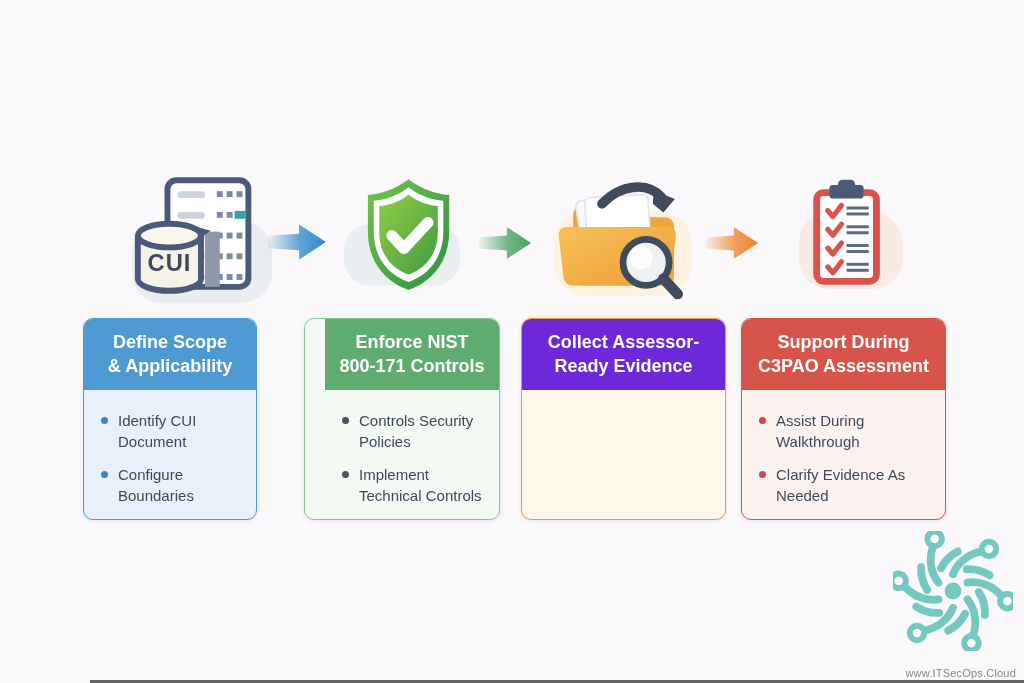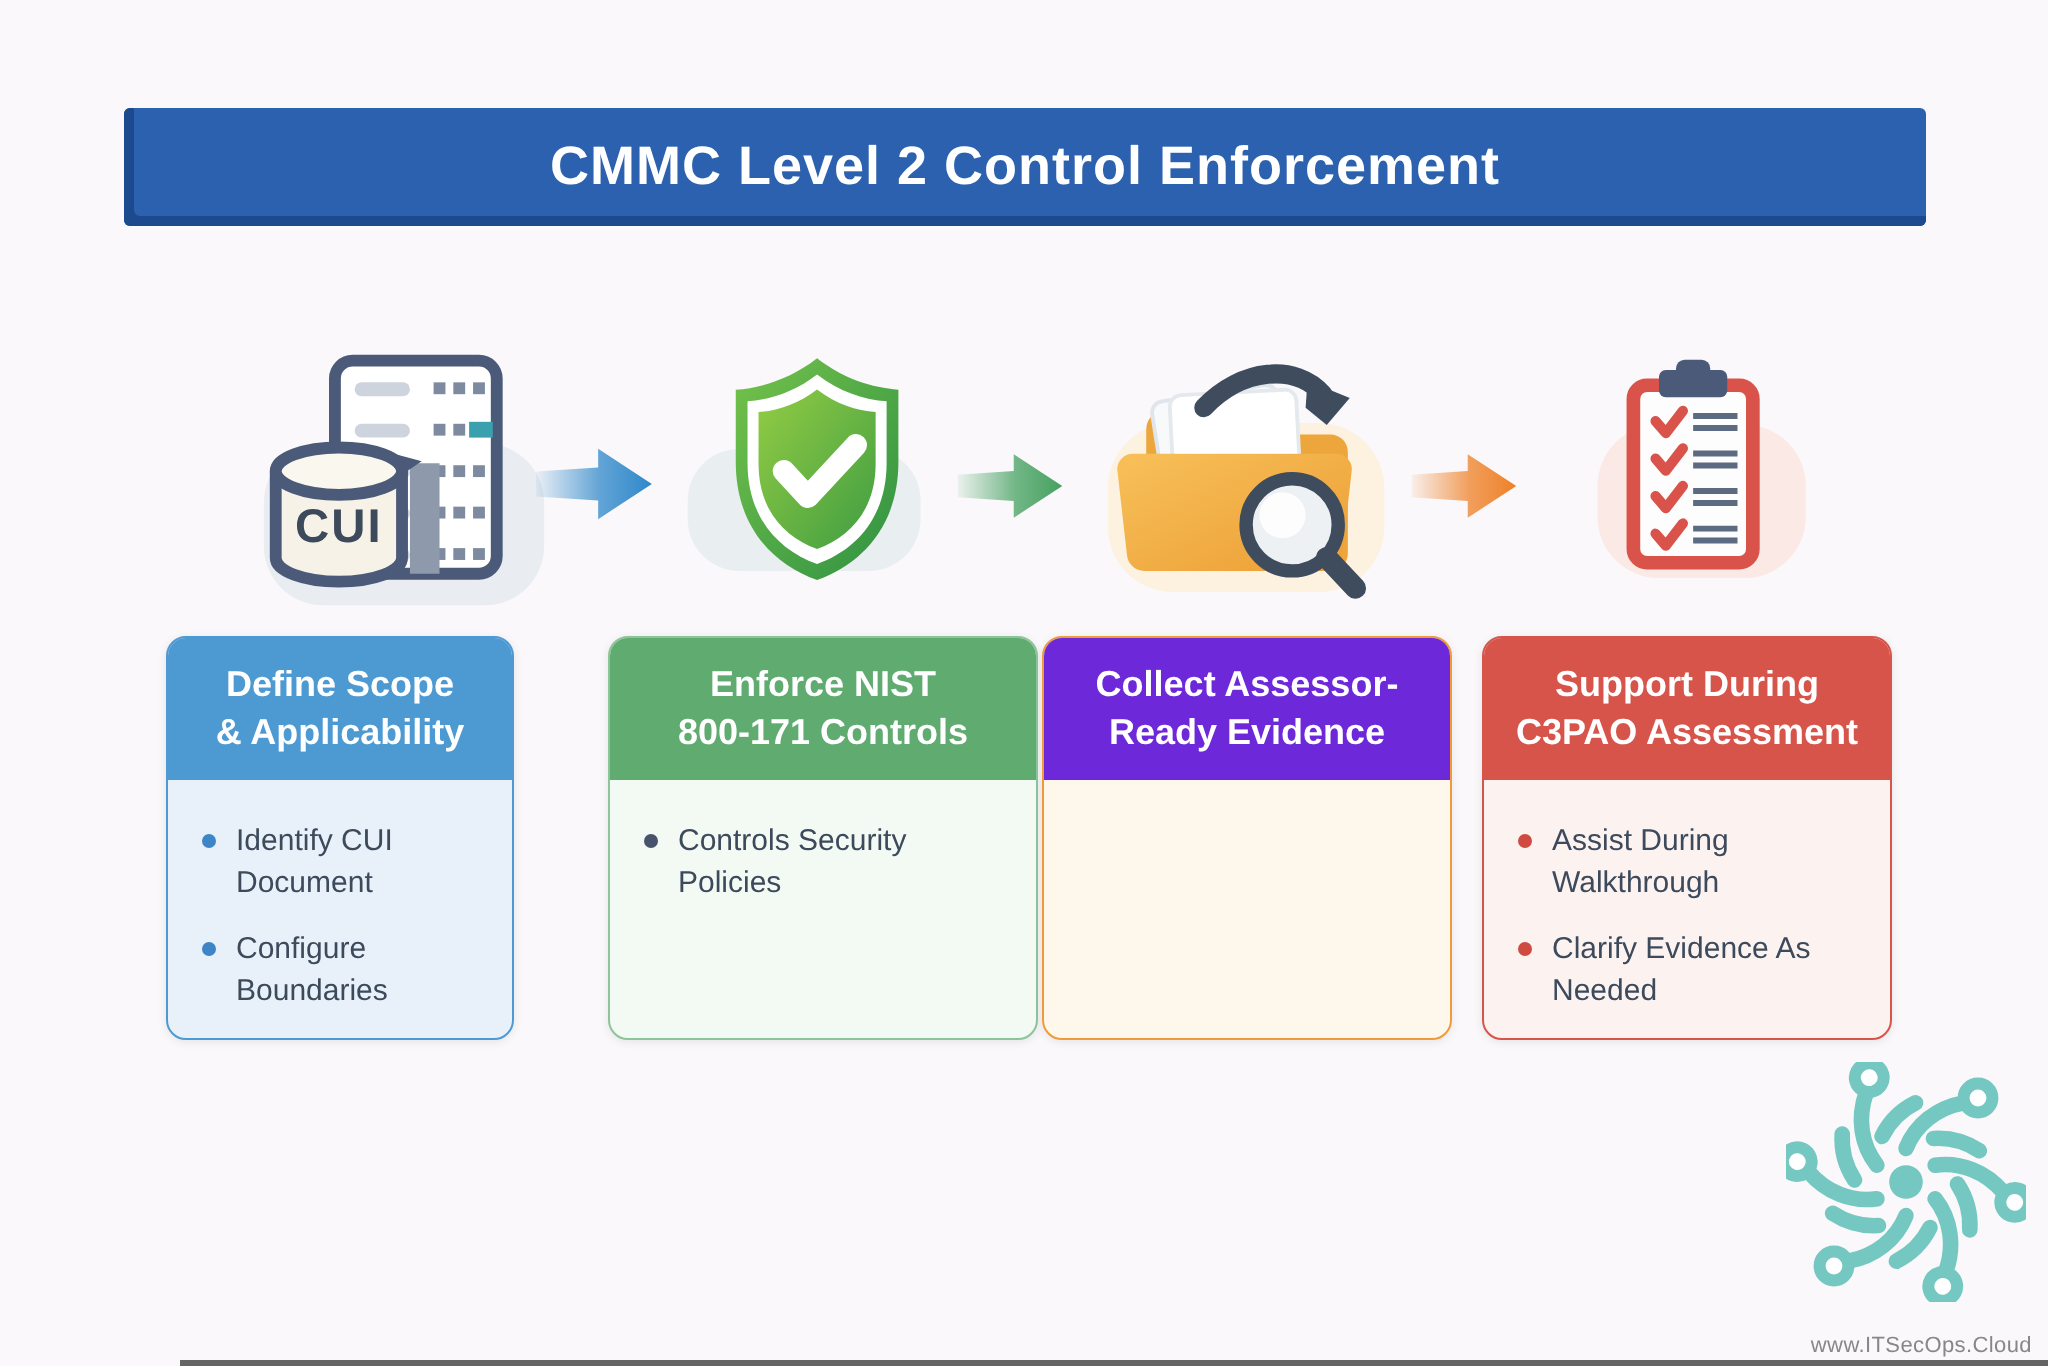--- a/index.html
+++ b/index.html
@@ -33,21 +33,21 @@
     color:#fff;font-weight:700;font-size:18px;line-height:1.28;text-align:center;
   }
   .card-body{flex:1;padding:21px 10px 10px 17px;}
   .card-body ul{list-style:none;margin:0;padding:0;}
   .card-body li{display:flex;margin-bottom:13px;}
   .dot{flex:0 0 7px;width:7px;height:7px;border-radius:50%;margin:6px 10px 0 0;}
   .bullet-text{font-size:15px;line-height:1.38;color:#3d4a5c;}
   .card.c-blue  {left:83px; width:174px;border-color:#4d9ad3;background:#e8f1f9;}
   .card.c-blue   .card-header{background:#4d9ad3;}
   .card.c-blue   .dot{background:#3d85c6;}
-  .card.c-green {left:304px;width:215px;border-color:#8ec49a;background:#f3f9f3;}
+  .card.c-green {left:304px;width:196px;border-color:#8ec49a;background:#f3f9f3;padding-left:20px;}
   .card.c-green  .card-header{background:#60ac70;}
   .card.c-green  .dot{background:#47536b;}
   .card.c-orange{left:521px;width:205px;border-color:#f09b37;background:#fdf7ec;}
   .card.c-orange .card-header{background:#6d28d9;}
   .card.c-orange .dot{background:#e78e33;}
   .card.c-red   {left:741px;width:205px;border-color:#d7544b;background:#fcf3f1;}
   .card.c-red    .card-header{background:#d7544b;}
   .card.c-red    .dot{background:#cf4b41;}
   
   .logo{position:absolute;left:893px;top:531px;width:120px;height:126px;}
@@ -56,23 +56,20 @@
   }
   .bottom-line{
     position:absolute;left:90px;right:0;bottom:0;height:3px;background:#4a4a4a;opacity:.85;
   }
 </style>
 </head>
 <body>
 
 <div class="stage">
 
-  <div class="banner">
-    <h1>CMMC Level 2 Control Enforcement</h1>
-  </div>
 
   <div class="icon-box" style="left:128px;top:174px;width:148px;height:134px;">
     <svg viewBox="0 0 150 135">
       <rect x="4" y="48" width="142" height="82" rx="30" fill="#e9ecf1"></rect>
       <rect x="40" y="6" width="82" height="108" rx="9" fill="#ffffff" stroke="#4a5a78" stroke-width="6"></rect>
       <g fill="#cdd4de">
         <rect x="50" y="17" width="28" height="7" rx="3.5"></rect>
         <rect x="50" y="38" width="28" height="7" rx="3.5"></rect>
         <rect x="50" y="59" width="28" height="7" rx="3.5"></rect>
         <rect x="50" y="80" width="28" height="7" rx="3.5"></rect>
@@ -235,20 +232,24 @@
     <div class="card-header">
       <span>Enforce NIST</span>
       <span>800-171 Controls</span>
     </div>
     <div class="card-body">
       <ul>
         <li>
             <span class="dot"></span>
             <span class="bullet-text">Controls Security Policies</span>
           </li>
+        <li>
+            <span class="dot"></span>
+            <span class="bullet-text">Implement Technical Controls</span>
+          </li>
       </ul>
     </div>
   </div>
 
   <div class="card c-orange">
     <div class="card-header">
       <span>Collect Assessor-</span>
       <span>Ready Evidence</span>
     </div>
   </div>

